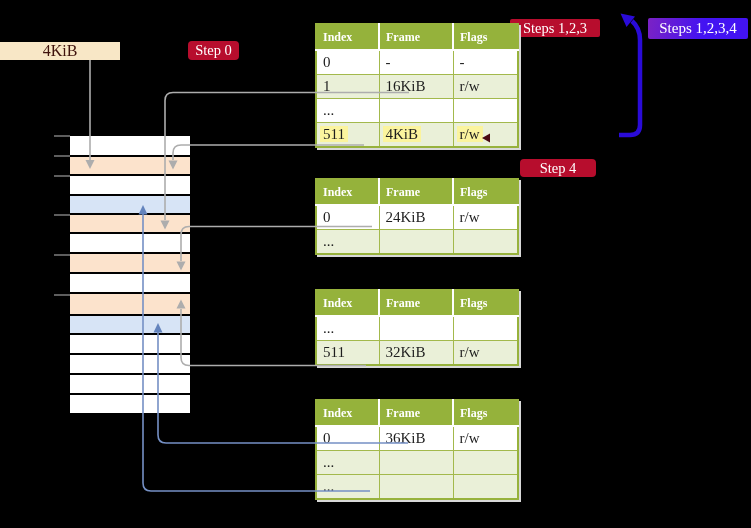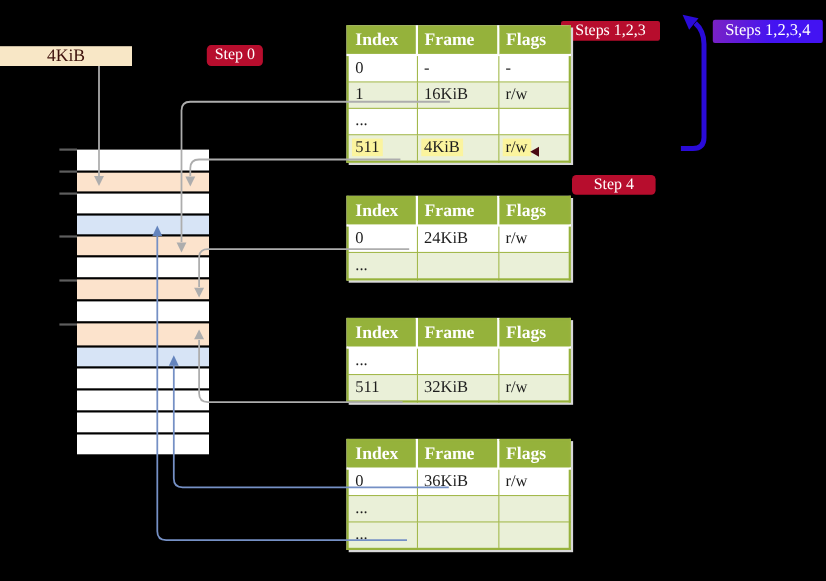--- a/index.html
+++ b/index.html
@@ -32,21 +32,21 @@
   .strip-row.blue{background:#D7E4F6;}
   
   .ptable{position:absolute;left:315px;}
   .ptable table{
     border-collapse:collapse;
     border:2.5px solid #97B23C;
     box-shadow:2px 2px 0 #D8D8D8;
     background:#fff;
   }
   .ptable th{
-    background:#95B23B;color:#fff;font-weight:bold;font-size:16px;
+    background:#95B23B;color:#fff;font-weight:bold;font-size:12px;
     text-align:left;padding:2px 5px 2px 6px;line-height:20px;
     border-right:2.5px solid #fff;border-bottom:2.5px solid #fff;
   }
   .ptable th:last-child{border-right:none;margin-left:20px;}
   .ptable td{
     border:1.8px solid #A3B94C;font-size:15px;color:#1d1d1d;
     padding:0 4px 0 6px;line-height:23px;height:23px;
     background:#fff;vertical-align:middle;
   }
   .ptable tr.shaded td{background:#EAF0D8;}

